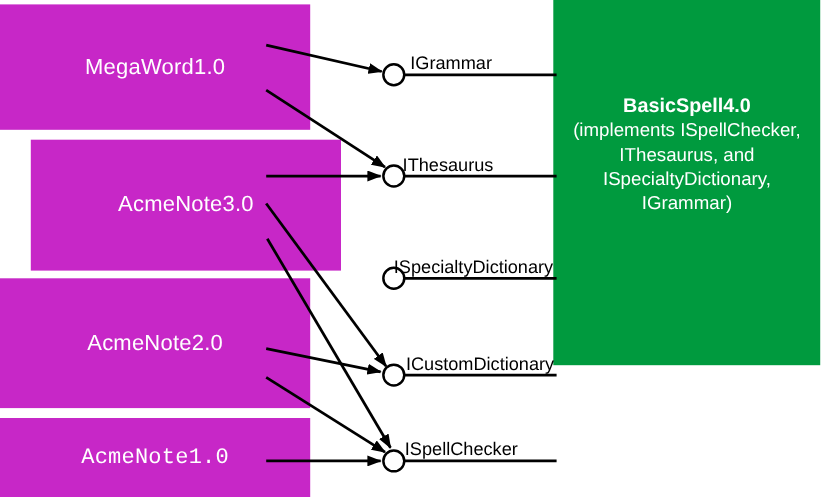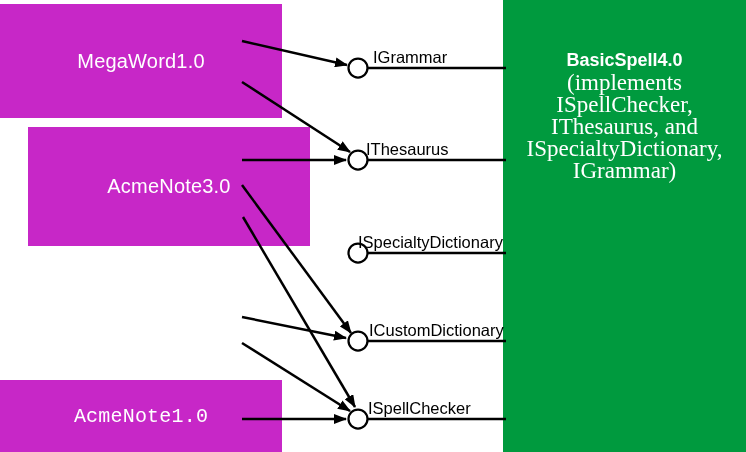--- a/index.html
+++ b/index.html
@@ -29,36 +29,35 @@
   }
   .app-0 { top: 4px;   height: 114px; }
   .app-1 { top: 127px; height: 119px; margin-left: 28px; }
   .app-2 { top: 253px; height: 118px; }
   .app-3 { top: 380px; height: 72px; font-family: Liberation Mono, monospace;  }
   .component-box {
     position: absolute;
     left: 503px;
     top: 0;
     width: 243px;
-    height: 452px;
+    height: 332px;
     background: var(--comp-fill, #009A3E);
     color: var(--box-text, #ffffff);
     text-align: center;
     box-sizing: border-box;
-    padding-top: 48px;
+    padding-top: 84px;
   }
   .component-title {
     font-size: 18px;
     font-weight: bold;
     line-height: 24px;
   }
   .component-desc {
-    font-size: 23px;
+    font-size: 17px;
     line-height: 22px;
-    font-family: Liberation Serif, serif;
   }
   #diagram-svg {
     position: absolute;
     left: 0;
     top: 0;
     width: 746px;
     height: 452px;
     pointer-events: none;
   }
   #diagram-svg text {
@@ -70,20 +69,23 @@
 </head>
 <body>
 
 <div class="canvas">
 
   <div class="app-box app-0">
     <span>MegaWord1.0</span>
   </div>
   <div class="app-box app-1">
     <span>AcmeNote3.0</span>
+  </div>
+  <div class="app-box app-2">
+    <span>AcmeNote2.0</span>
   </div>
   <div class="app-box app-3">
     <span>AcmeNote1.0</span>
   </div>
 
   <div class="component-box">
     <div class="component-title">BasicSpell4.0</div>
     <div class="component-desc">
       <div>(implements ISpellChecker,</div>
       <div>IThesaurus, and</div>

